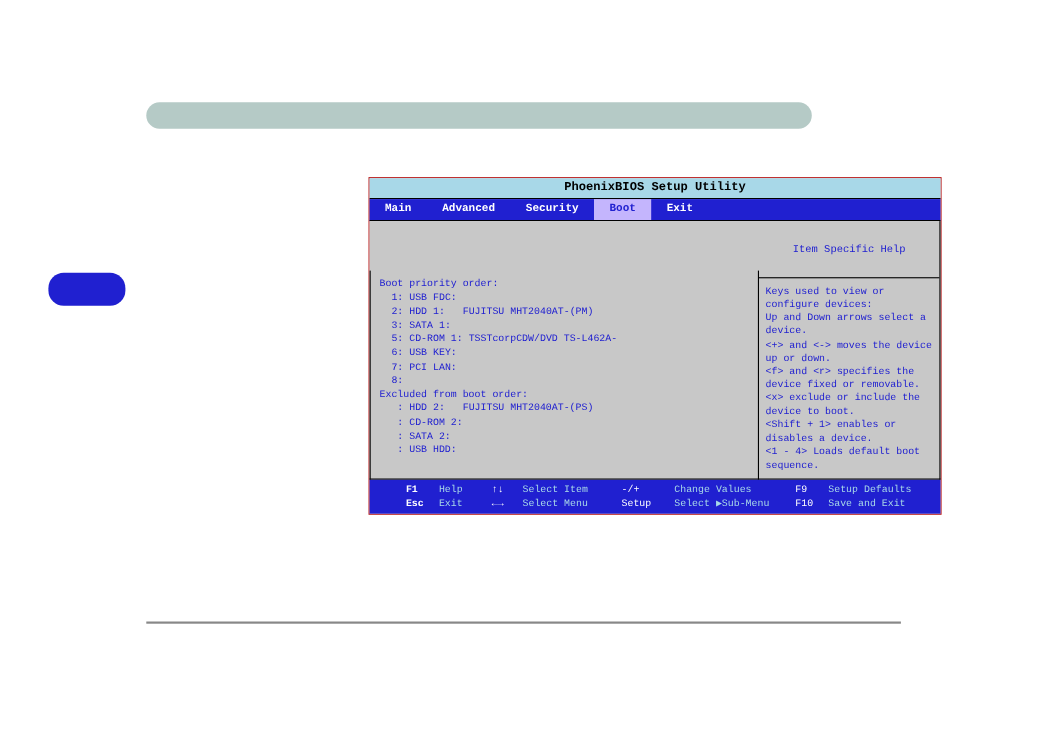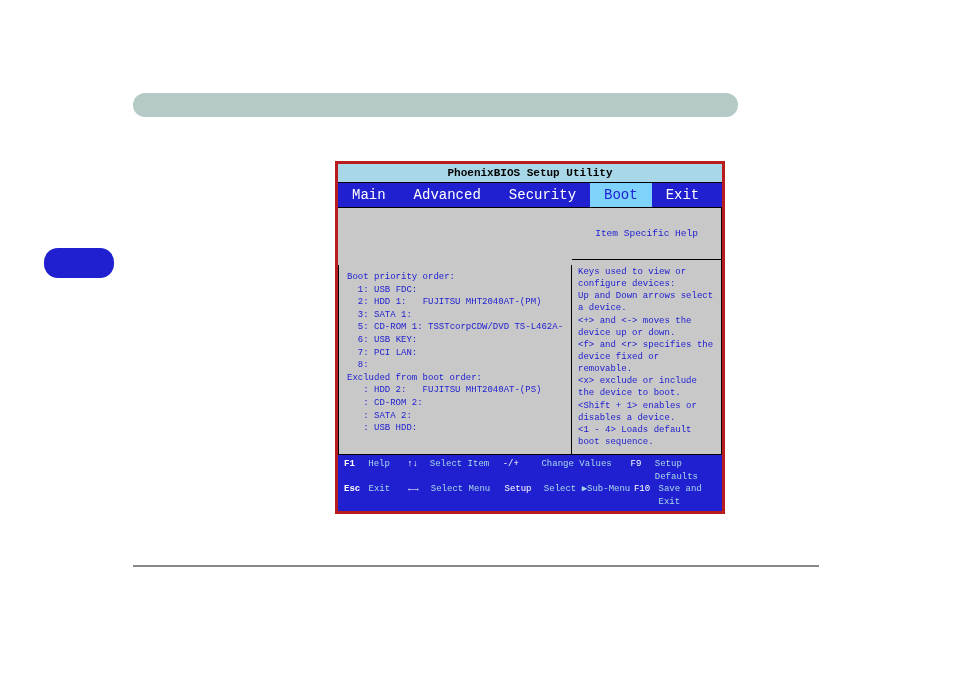--- a/index.html
+++ b/index.html
@@ -28,48 +28,48 @@
     width: 70px;
     height: 30px;
     background: #2020d0;
     border-radius: 14px;
   }
 
   .bios-window {
     position: absolute;
     top: 161px;
     left: 335px;
-    width: 390px;
-    border: 3px solid #b91c1c;
+    width: 521px;
+    border: 1px solid #b91c1c;
   }
 
   .bios-title {
     background: #a8d8e8;
     text-align: center;
     font-weight: bold;
     font-size: 11px;
     padding: 3px 0;
     color: #000;
     border-bottom: 1px solid #000;
   }
 
   .bios-tabs {
     display: flex;
     background: #2020d0;
     border-bottom: 1px solid #000;
   }
   .bios-tab {
     color: #fff;
-    font-size: 14px;
+    font-size: 10px;
     padding: 4px 14px;
-    font-weight: normal;
+    font-weight: bold;
     cursor: pointer;
   }
   .bios-tab.active {
-    background: #7dd3fc;
+    background: #c4b5fd;
     color: #2020d0;
   }
 
   .bios-body {
     display: flex;
     background: #c8c8c8;
     font-size: 9px;
     align-items: flex-end;
   }
 
@@ -107,21 +107,21 @@
     line-height: 1.35;
   }
 
   .bios-footer {
     background: #2020d0;
     color: #fff;
     font-size: 9px;
     padding: 3px 6px;
     line-height: 1.4;
   }
-  .bios-footer .row { display: flex; gap: 0; }
+  .bios-footer .row { display: flex; gap: 0; margin-left: 27px; }
   .bios-footer .key { color: #fff; font-weight: bold; width: 30px; }
   .bios-footer .lbl { color: #a8d8e8; width: 48px; }
   .bios-footer .arrow-col { color: #fff; width: 28px; }
   .bios-footer .lbl2 { color: #a8d8e8; width: 90px; }
   .bios-footer .key2 { color: #fff; width: 48px; }
   .bios-footer .lbl3 { color: #a8d8e8; width: 110px; }
   .bios-footer .key3 { color: #fff; width: 30px; }
   .bios-footer .lbl4 { color: #a8d8e8; }
   .tri { display:inline-block; }
 

